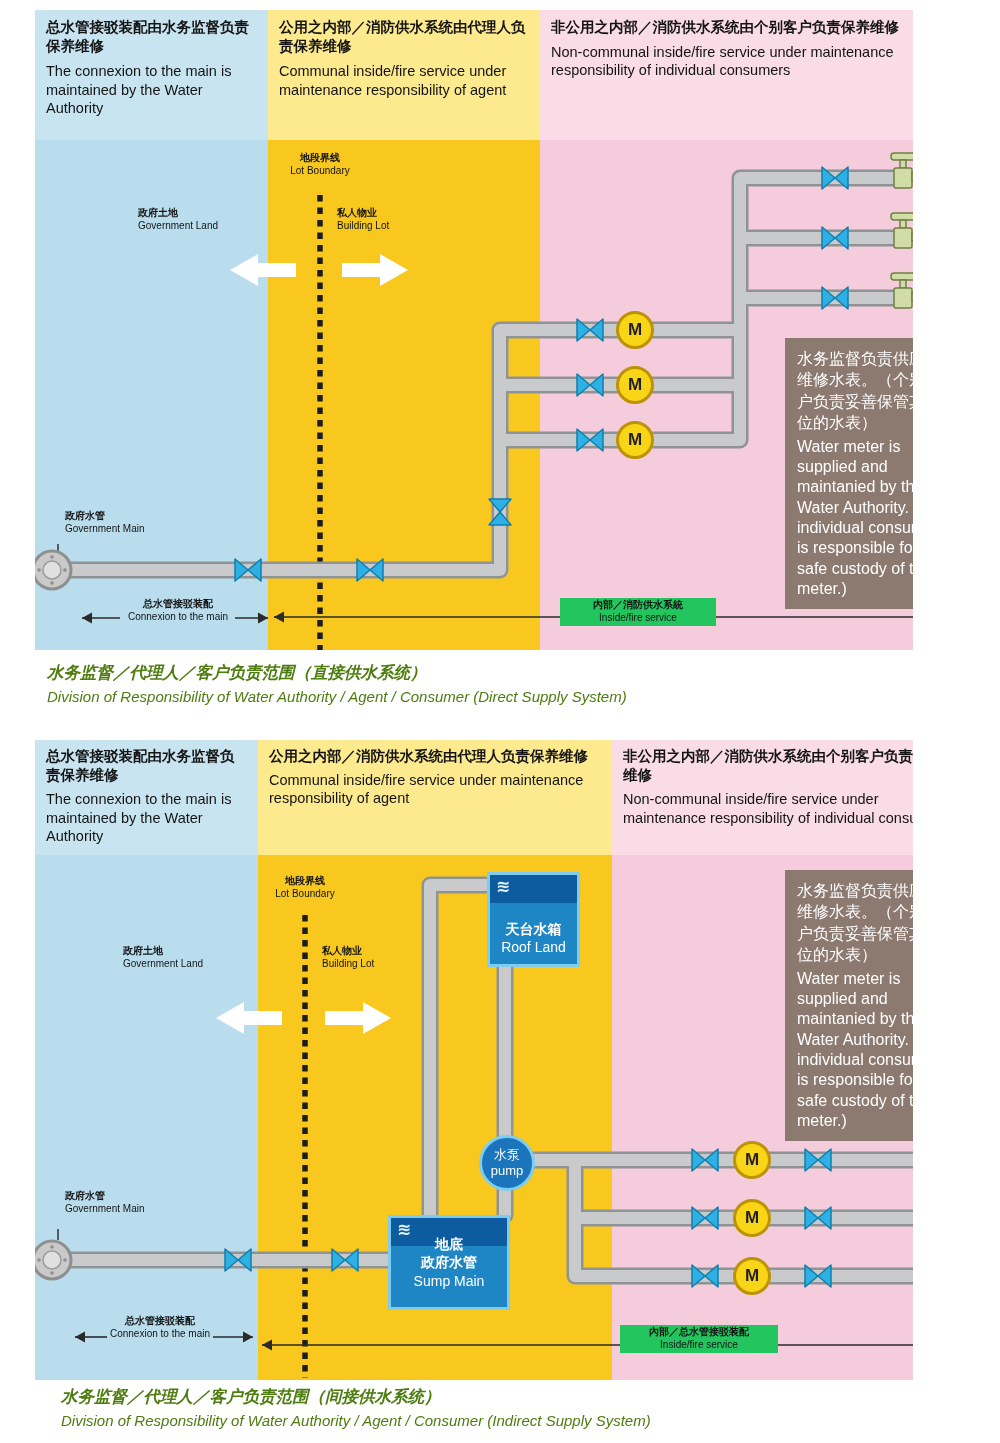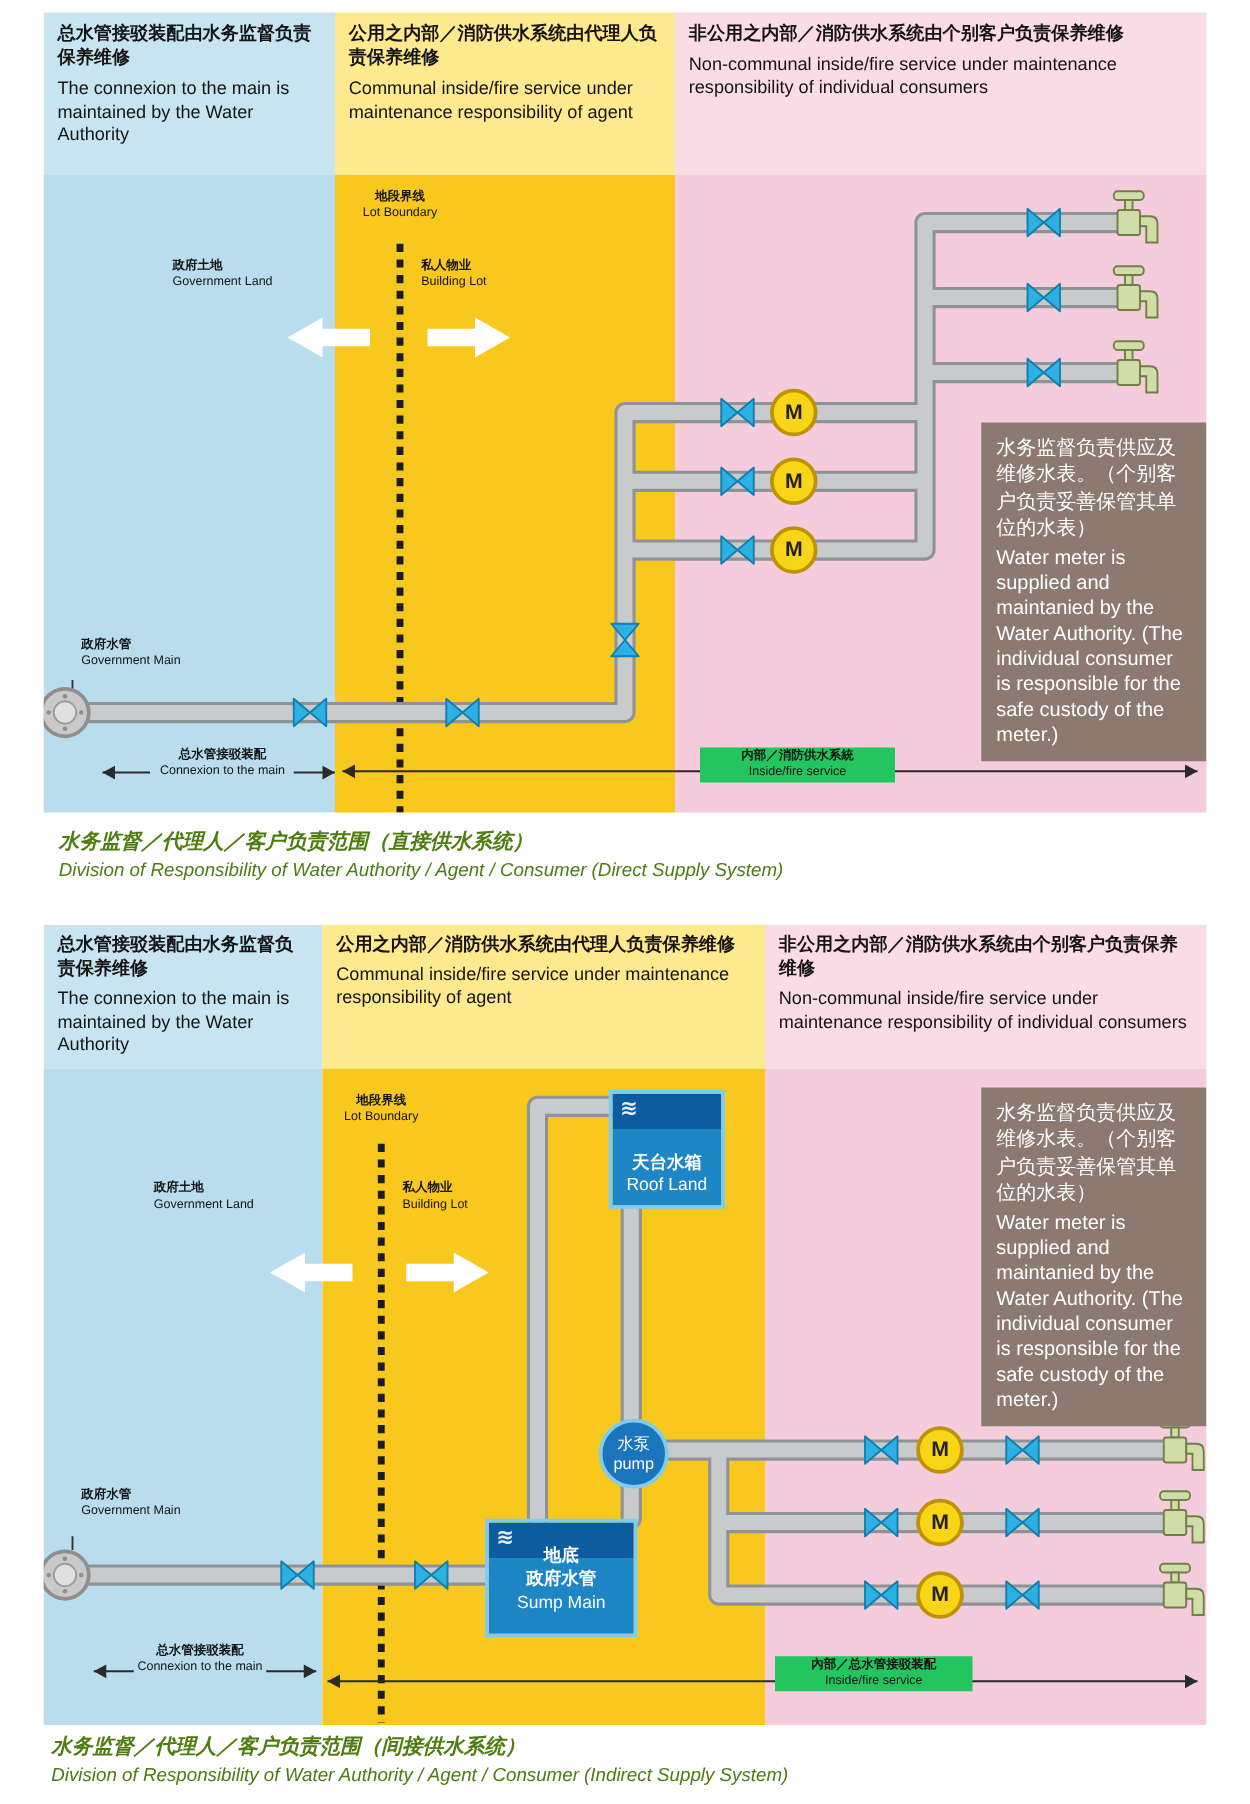--- a/index.html
+++ b/index.html
@@ -1,17 +1,17 @@
 <!DOCTYPE html>
 <html><head>
 <meta charset="utf-8">
 <style>
   html,body{margin:0;padding:0;background:#fff;}
   body{font-family:"Liberation Sans","DejaVu Sans",sans-serif;color:#141414;}
-  .page{position:relative;width:1000px;height:1443px;background:#fff;overflow:hidden;}
+  .page{position:relative;width:913px;height:1443px;background:#fff;overflow:hidden;}
   .diagram{position:absolute;}
   .hdr-cell{position:absolute;top:0;box-sizing:border-box;padding:8px 11px;overflow:hidden;}
   .hdr-cell .zh{font-weight:bold;font-size:14.5px;line-height:1.32;margin-bottom:6px;}
   .hdr-cell .en{font-size:14.5px;line-height:1.26;}
   .zone{position:absolute;}
   .layer{position:absolute;left:0;}
   .lbl{position:absolute;font-size:10px;line-height:1.28;}
   .lbl .zh{font-weight:bold;}
   .center{text-align:center;}
   .rightal{text-align:left;}
@@ -267,18 +267,18 @@
       <div class="zh">內部／总水管接驳装配</div>
       <div>Inside/fire service</div>
     </div>
 
     <div class="note" style="left:750px;top:130px;width:180px;">
       <div class="zh">水务监督负责供应及维修水表。（个别客户负责妥善保管其单位的水表）</div>
       <div class="en">Water meter is supplied and maintanied by the Water Authority. (The individual consumer is responsible for the safe custody of the meter.)</div>
     </div>
   </div>
 
-  <div class="caption" style="left:41px;top:1386px;">
+  <div class="caption" style="left:61px;top:1386px;">
     <div class="zh">水务监督／代理人／客户负责范围（间接供水系统）</div>
     <div class="en">Division of Responsibility of Water Authority / Agent / Consumer (Indirect Supply System)</div>
   </div>
 
 </div>
 
 </body></html>

